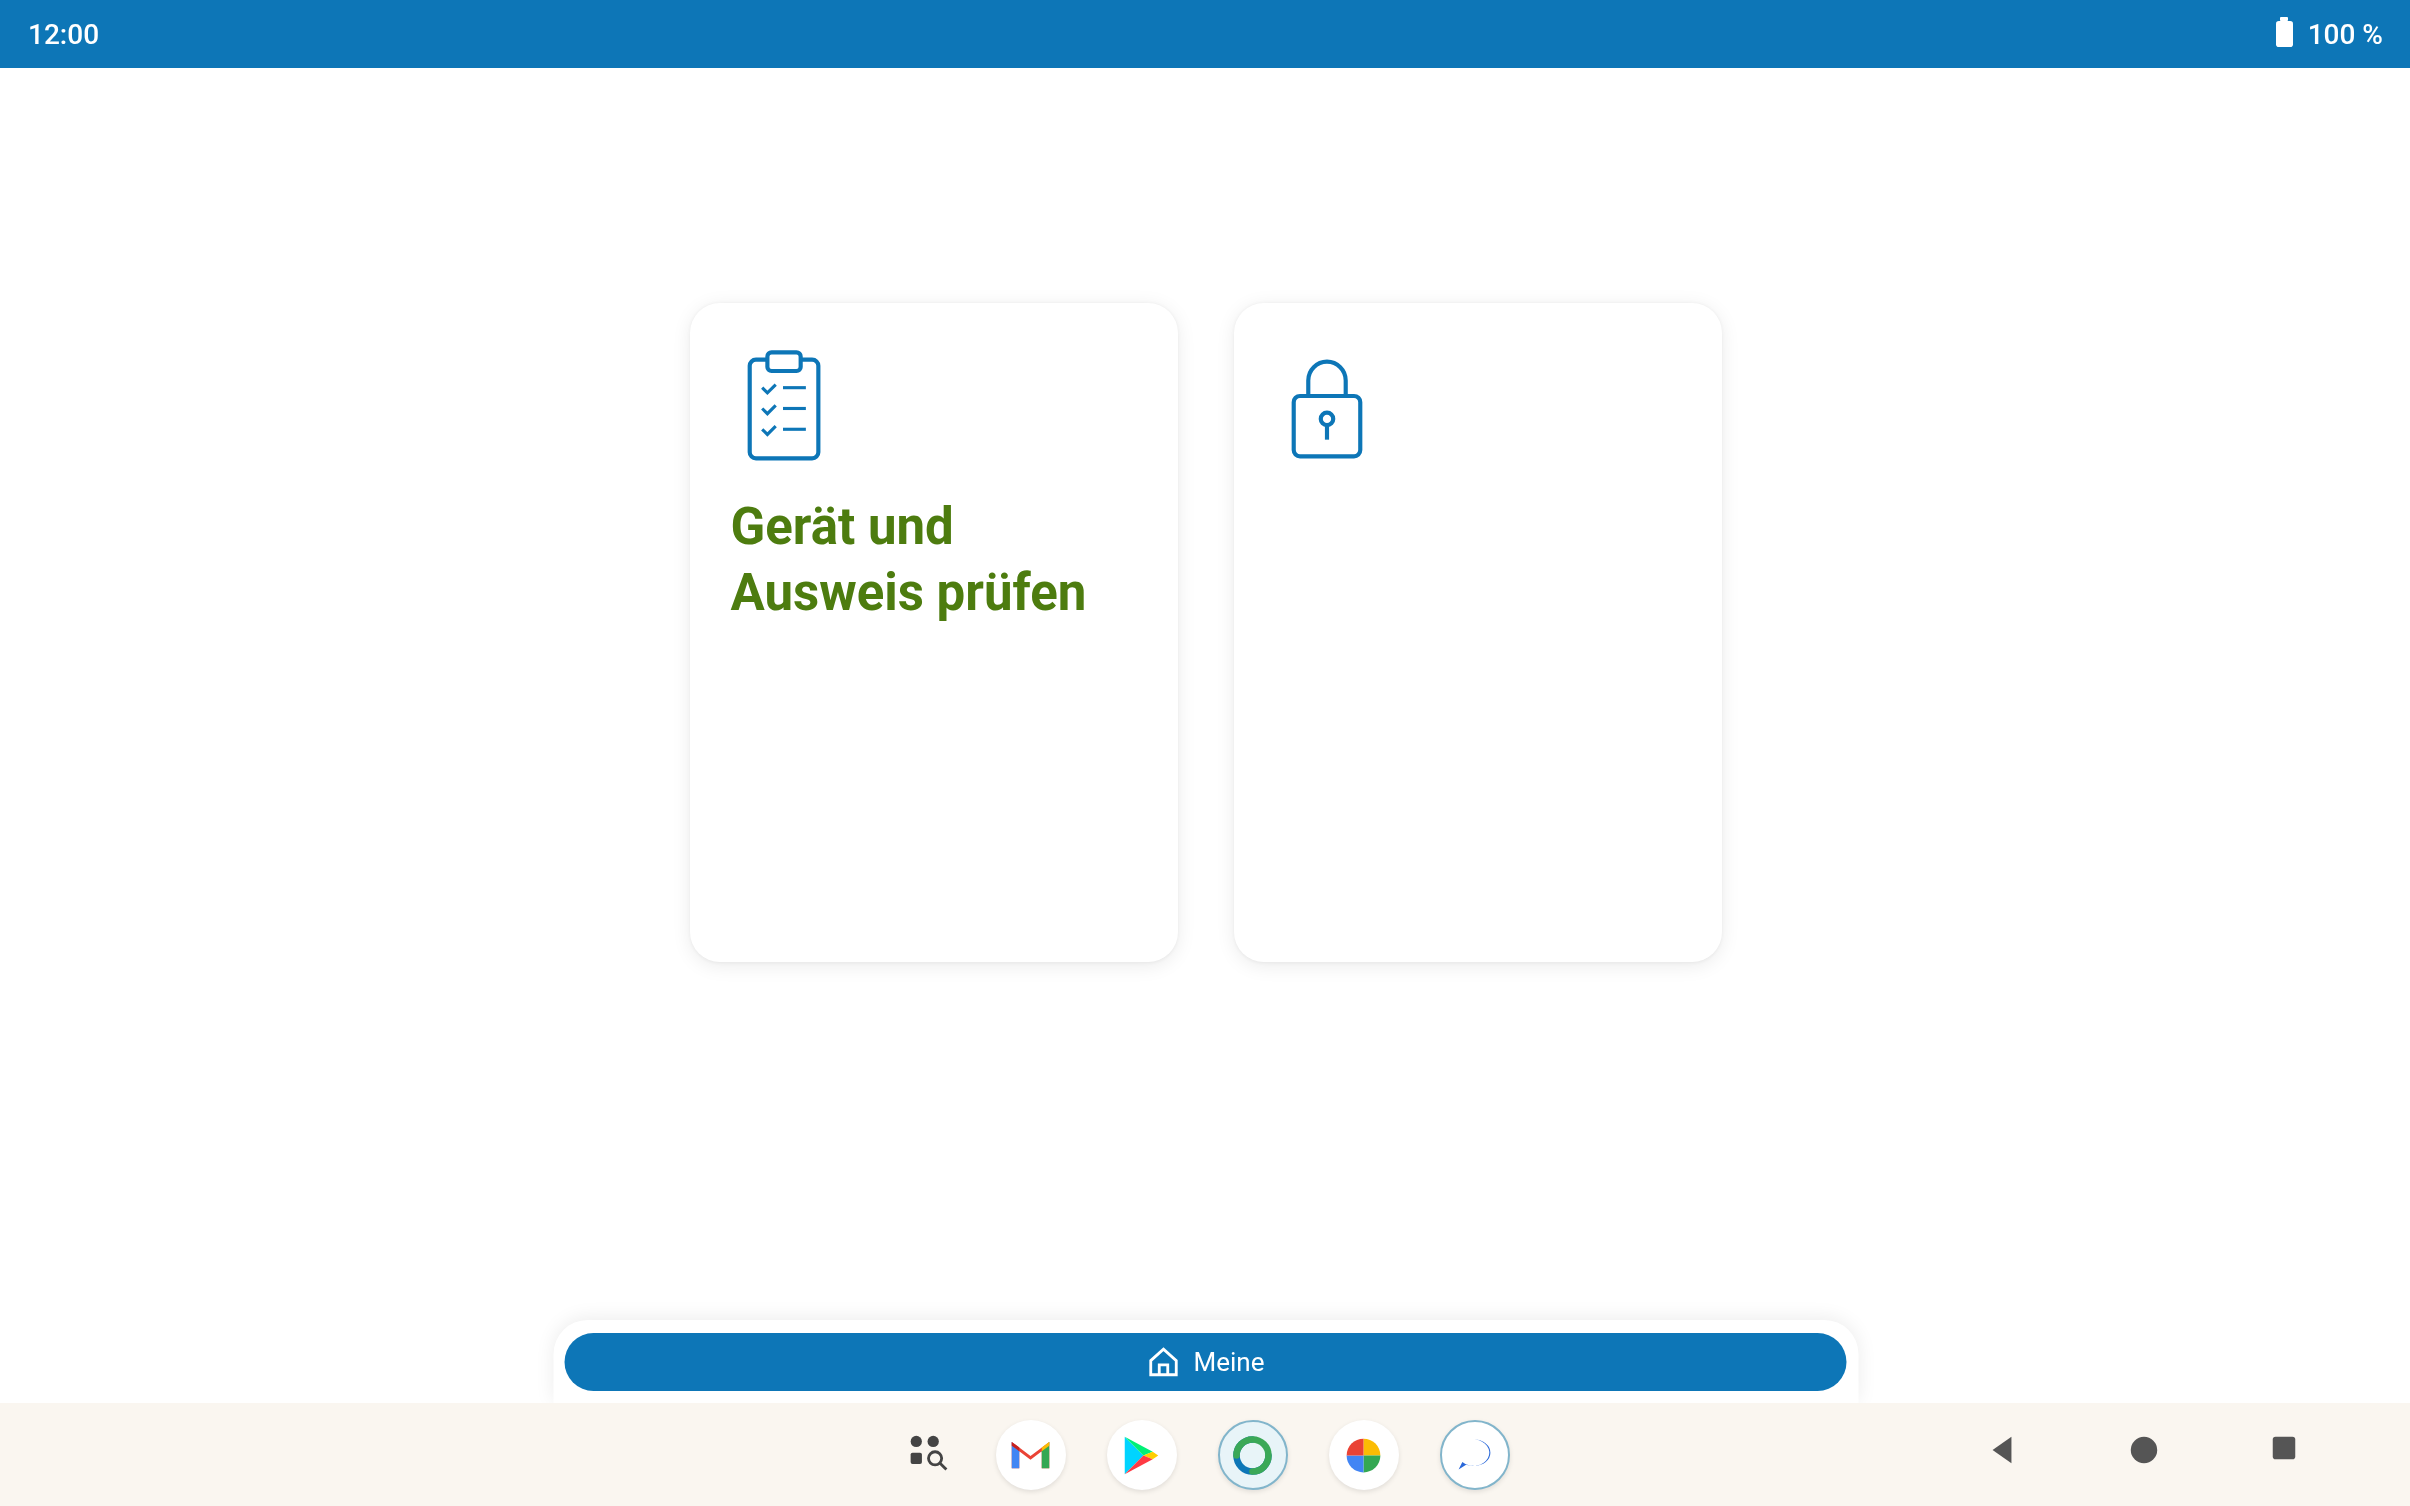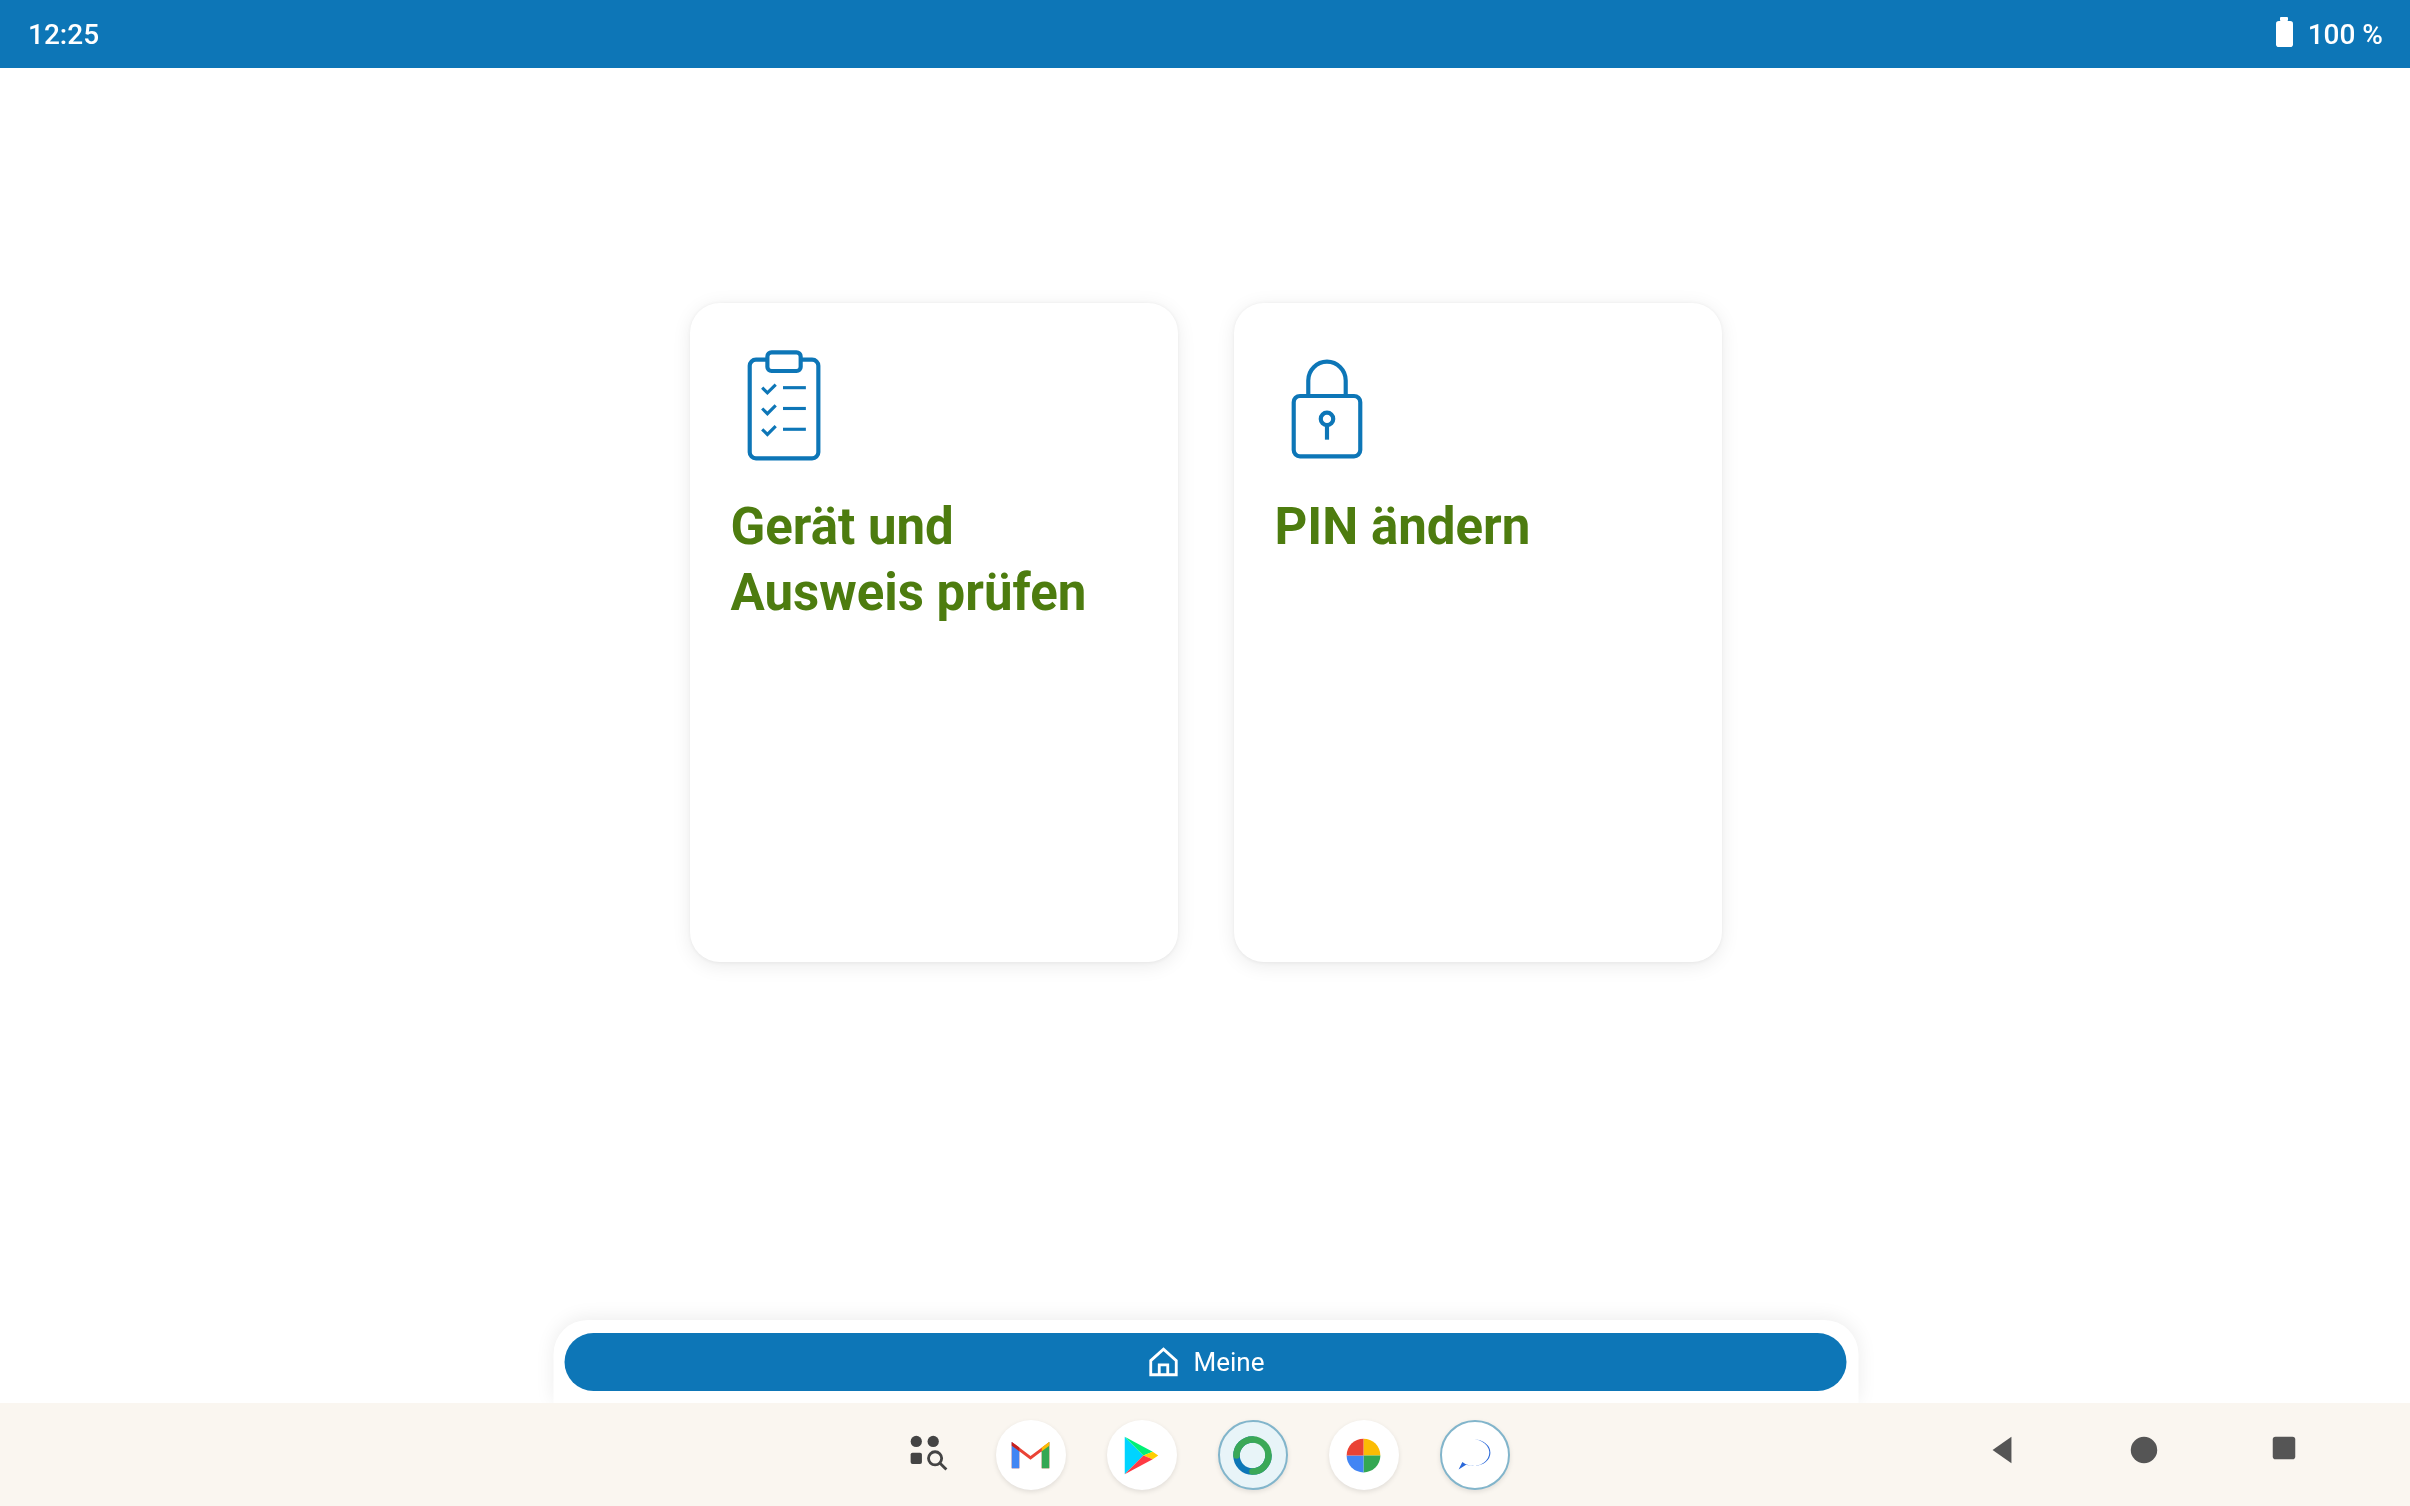--- a/index.html
+++ b/index.html
@@ -202,21 +202,21 @@
       width: 38px;
       height: 38px;
       cursor: pointer;
       color: #555;
     }
   </style>
 </head>
 <body>
 
 <div class="status-bar">
-  <span>12:25</span>
+  <span>12:00</span>
   <div class="status-right">
     <div class="battery-icon"></div>
     <span>100 %</span>
   </div>
 </div>
 
 <div class="main-content">
 
   <div class="card">
     <div class="card-icon">
@@ -236,21 +236,20 @@
 
   <div class="card">
     <div class="card-icon">
       <svg viewBox="0 0 100 120" fill="none" stroke="#0d76b7" stroke-width="4">
         <path d="M32 50 V35 a18 18 0 0 1 36 0 V50"></path>
         <rect x="18" y="50" width="64" height="58" rx="6"></rect>
         <circle cx="50" cy="72" r="6"></circle>
         <line x1="50" y1="78" x2="50" y2="92"></line>
       </svg>
     </div>
-    <div class="card-title">PIN ändern</div>
   </div>
 
 
 </div>
 
 <div class="bottom-nav-container">
   <div class="bottom-nav">
 
     <div class="nav-item active">
       <svg width="34" height="34" viewBox="0 0 24 24" fill="none" stroke-width="2">

